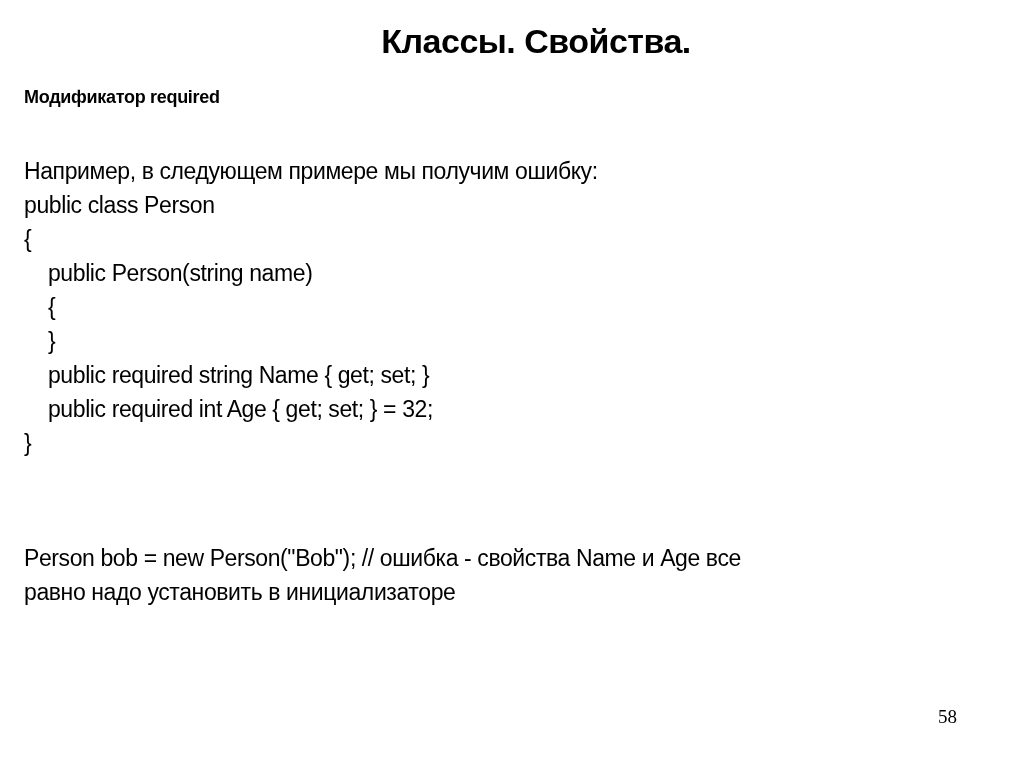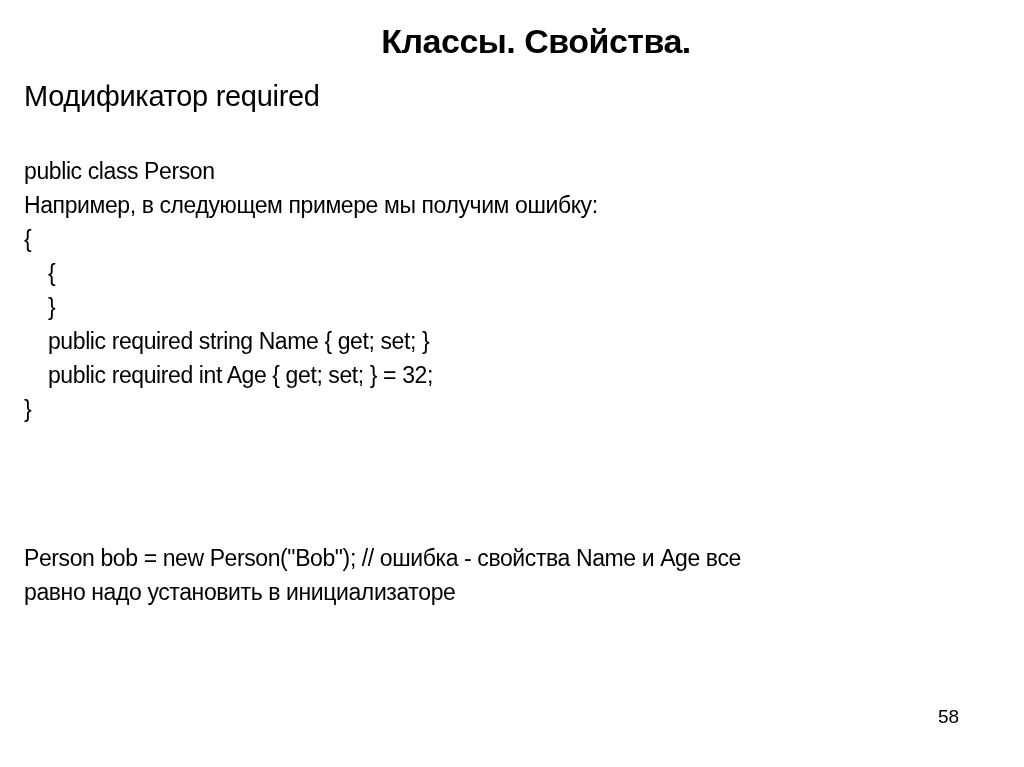--- a/index.html
+++ b/index.html
@@ -1,33 +1,34 @@
 <!DOCTYPE html>
 <html><head>
 <meta charset="utf-8">
 <style>
   html, body { margin: 0; padding: 0; background: #ffffff; }
   body { width: 1024px; height: 767px; position: relative; overflow: hidden; font-family: "Liberation Sans", sans-serif; color: #000; }
   .title { position: absolute; top: 22px; left: 0; width: 1024px; text-align: center; font-size: 34px; font-weight: bold; letter-spacing: -0.5px; padding-left: 24px; }
-  .subtitle { position: absolute; top: 80px; left: 24px; font-size: 29px; font-weight: normal; letter-spacing: -0.3px; }
+  .subtitle { position: absolute; top: 87px; left: 24px; font-size: 18px; font-weight: bold; letter-spacing: -0.3px; }
   .body { position: absolute; top: 154px; left: 24px; font-size: 23px; letter-spacing: -0.4px; }
   .line { height: 34px; line-height: 34px; white-space: pre; }
   .footer { position: absolute; top: 541px; left: 24px; font-size: 23px; letter-spacing: -0.4px; }
-  .page { position: absolute; top: 706px; left: 938px; font-size: 19px; }
+  .page { position: absolute; top: 706px; left: 938px; font-size: 19px; font-family: Liberation Serif, serif; }
 </style>
 </head>
 <body>
 
 <div class="title">Классы. Свойства.</div>
 <div class="subtitle">Модификатор required</div>
 
 <div class="body">
+  <div class="line">Например, в следующем примере мы получим ошибку:</div>
   <div class="line">public class Person</div>
-  <div class="line">Например, в следующем примере мы получим ошибку:</div>
   <div class="line">{</div>
+  <div class="line">    public Person(string name)</div>
   <div class="line">    {</div>
   <div class="line">    }</div>
   <div class="line">    public required string Name { get; set; }</div>
   <div class="line">    public required int Age { get; set; } = 32;</div>
   <div class="line">}</div>
 </div>
 
 <div class="footer">
   <div class="line">Person bob = new Person("Bob"); // ошибка - свойства Name и Age все</div>
   <div class="line">равно надо установить в инициализаторе</div>

